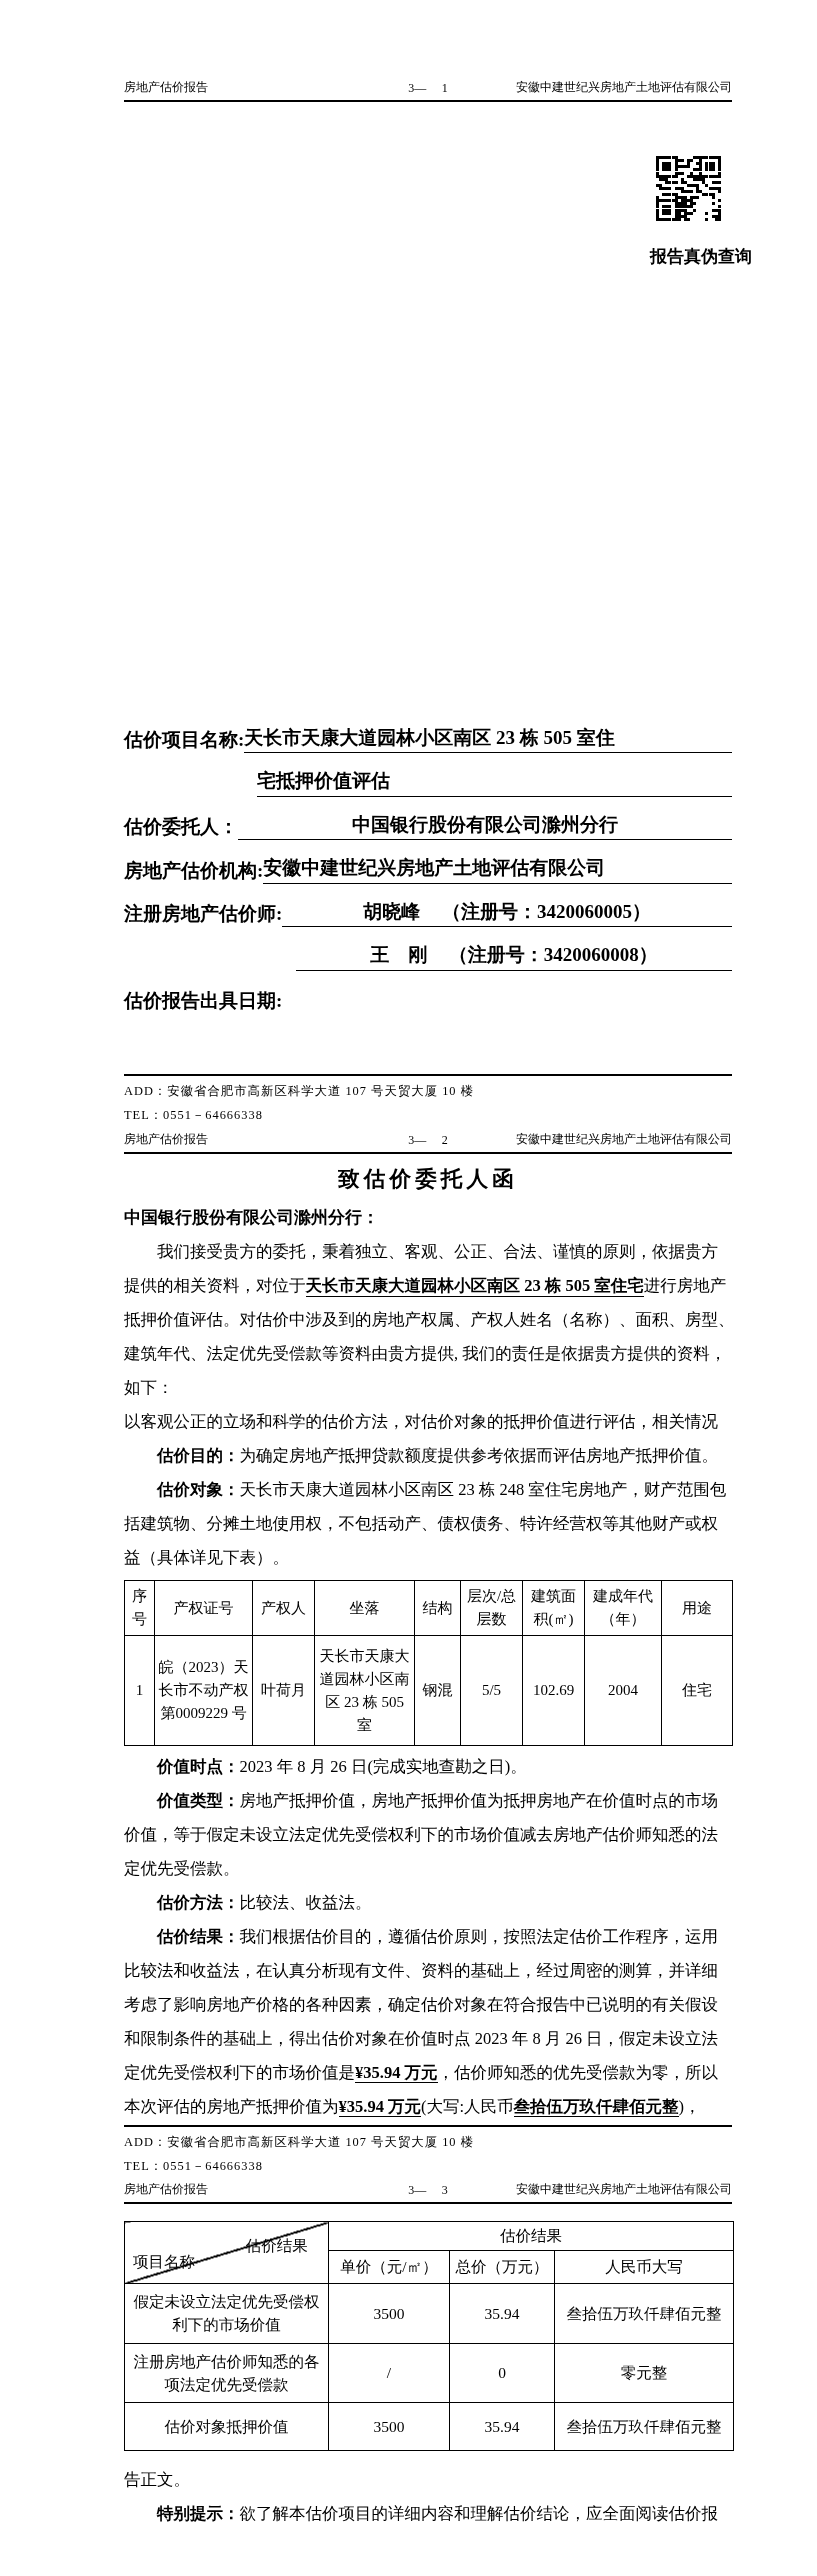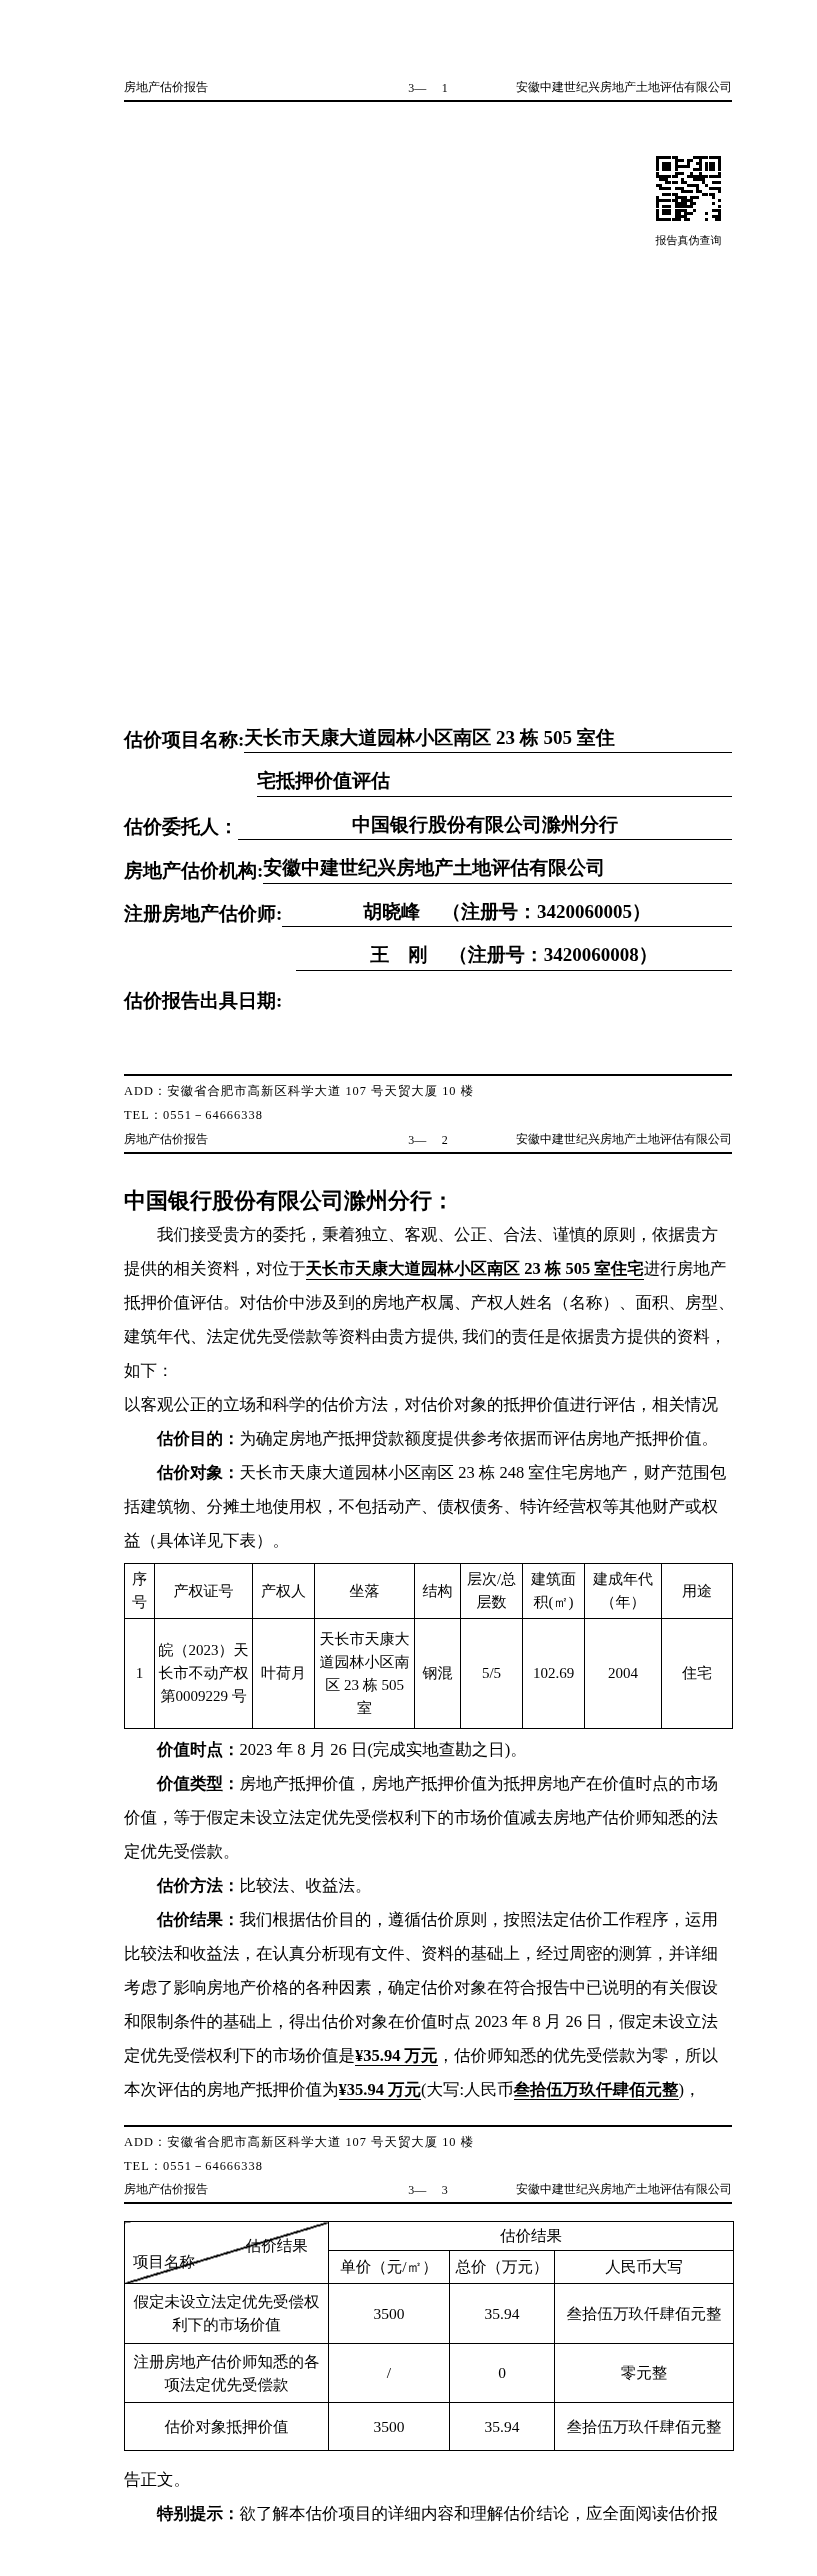--- a/index.html
+++ b/index.html
@@ -19,39 +19,39 @@
   
   .pagefoot{position:absolute;left:124px;width:608px;border-top:2.1px solid #000;
             font-size:12.4px;letter-spacing:1px;}
   .pagefoot .f-line{margin-top:8.2px;line-height:15.5px;white-space:nowrap;}
   #foot1{top:1074px;} #foot2{top:2125px;}
 
   
   .qrwrap{position:absolute;left:650px;top:156px;width:77px;text-align:center;}
   .qr{position:relative;width:65px;height:65px;margin:0 auto;}
   .qr i{position:absolute;width:3.1px;height:3.1px;background:#000;}
-  .qrcap{margin-top:12px;font-size:11px;white-space:nowrap;}
+  .qrcap{margin-top:24px;font-size:17px;white-space:nowrap;font-weight:bold;}
 
   
   .coverhead{position:absolute;left:124px;top:256px;width:608px;text-align:center;}
   .doctitle{font-size:37px;font-weight:bold;letter-spacing:17.5px;padding-left:17.5px;line-height:49px;white-space:nowrap;}
   .reportno{margin-top:34px;font-size:18.5px;font-weight:bold;letter-spacing:1.5px;}
 
   .coverfields{position:absolute;left:124px;top:727px;width:608px;font-weight:bold;font-size:19px;}
   .frow{display:flex;align-items:flex-end;margin-bottom:17.5px;height:26px;}
   .flabel{white-space:nowrap;}
   .fspacer{flex:0 0 auto;}
   .fval{flex:1;border-bottom:1.5px solid #000;padding-bottom:1.5px;white-space:nowrap;}
   .fval.center{text-align:center;}
   .regno{margin-left:21.6px;}
 
   
   .letter{position:absolute;left:124px;top:1165px;width:608px;}
   .lettertitle{text-align:center;font-size:21.6px;font-weight:bold;letter-spacing:4.1px;line-height:29px;}
-  .salutation{margin-top:19px;font-size:22px;font-weight:bold;line-height:34px;height:34px;}
+  .salutation{margin-top:7px;font-size:17px;font-weight:bold;line-height:34px;height:34px;}
   .bl{font-size:16.5px;line-height:34px;height:34px;white-space:nowrap;}
   .ind{text-indent:33px;}
   .b{font-weight:bold;}
   .bu{font-weight:bold;border-bottom:1.5px solid #000;padding-bottom:0.5px;}
 
   
   table{border-collapse:collapse;table-layout:fixed;width:608px;}
   th,td{border:1px solid #000;text-align:center;vertical-align:middle;
         font-weight:normal;word-break:break-all;}
   #t1{margin-top:5.2px;font-size:15px;}
@@ -351,20 +351,21 @@
     <div class="f-line"><span>TEL：</span><span>0551－64666338</span></div>
   </div>
 
   <div class="pagehead" id="head2">
     <span class="ph-left">房地产估价报告</span>
     <span class="ph-center"><span>3—</span><span class="pgnum">2</span></span>
     <span class="ph-right">安徽中建世纪兴房地产土地评估有限公司</span>
   </div>
 
   <div class="letter">
+    <div class="lettertitle">致估价委托人函</div>
     <div class="salutation">中国银行股份有限公司滁州分行：</div>
 
     <div class="bl ind">我们接受贵方的委托，秉着独立、客观、公正、合法、谨慎的原则，依据贵方</div>
     <div class="bl"><span>提供的相关资料，对位于</span><span class="bu">天长市天康大道园林小区南区 23 栋 505 室住宅</span><span>进行房地产</span></div>
     <div class="bl">抵押价值评估。对估价中涉及到的房地产权属、产权人姓名（名称）、面积、房型、</div>
     <div class="bl">建筑年代、法定优先受偿款等资料由贵方提供, 我们的责任是依据贵方提供的资料，</div>
     <div class="bl">如下：</div>
     <div class="bl">以客观公正的立场和科学的估价方法，对估价对象的抵押价值进行评估，相关情况</div>
     <div class="bl ind"><span class="b">估价目的：</span><span>为确定房地产抵押贷款额度提供参考依据而评估房地产抵押价值。</span></div>
     <div class="bl ind"><span class="b">估价对象：</span><span>天长市天康大道园林小区南区 23 栋 248 室住宅房地产，财产范围包</span></div>

